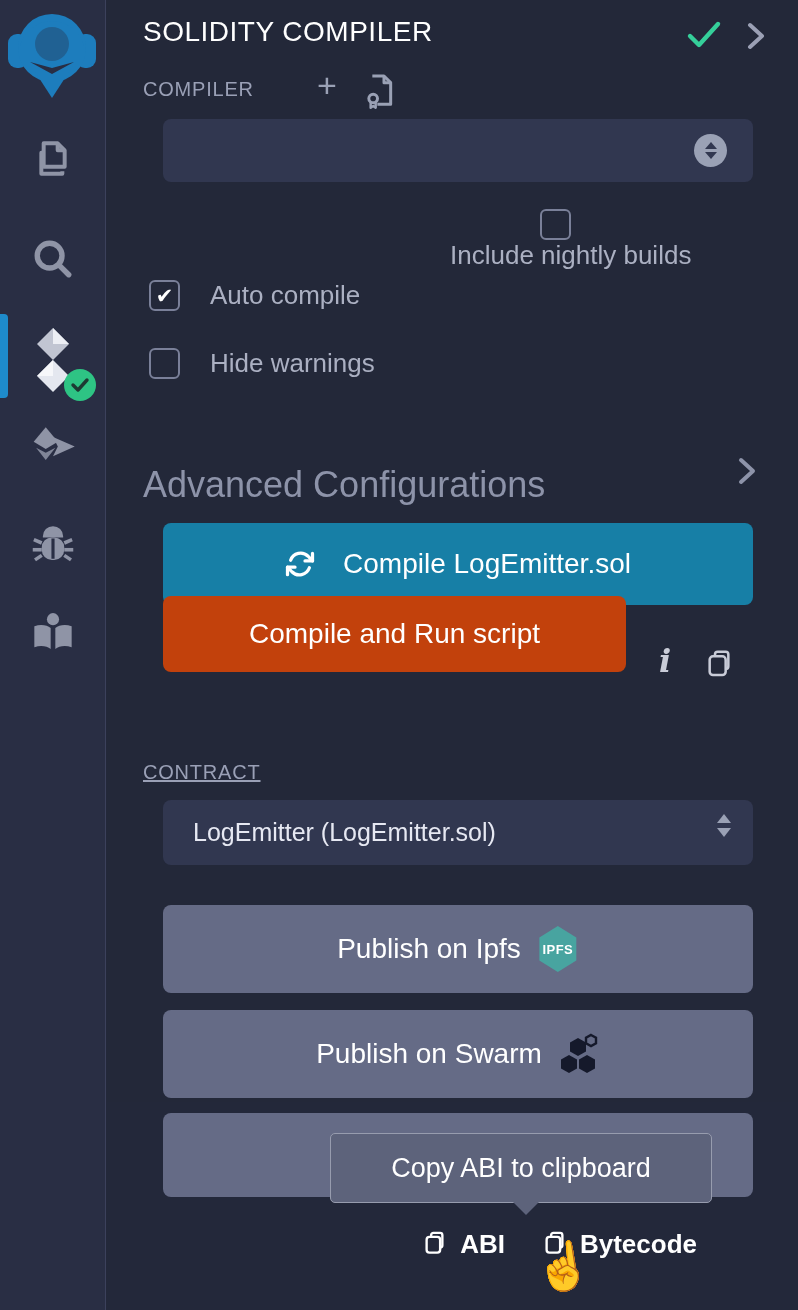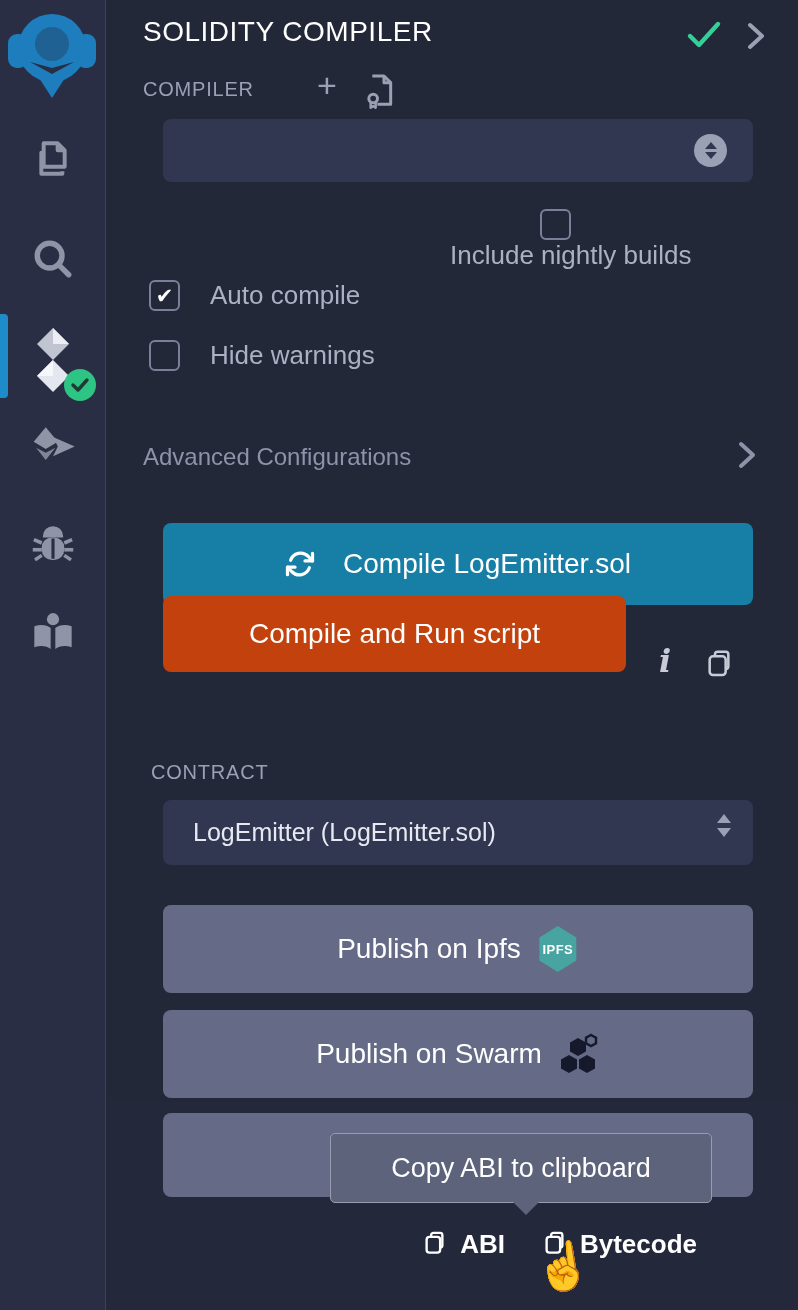--- a/index.html
+++ b/index.html
@@ -35,21 +35,21 @@
     position: absolute; left: 36px; top: 16px;
     font-size: 28px; font-weight: 500; color: #ffffff; letter-spacing: .5px;
   }
   .title-check { position: absolute; left: 578px; top: 19px; }
   .title-chevron { position: absolute; left: 636px; top: 20px; }
 
   .section-label {
     position: absolute; font-size: 20px; color: #9aa0b6; letter-spacing: .8px;
   }
   .compiler-label { left: 36px; top: 78px; }
-  .contract-label { left: 44px; top: 761px; }
+  .contract-label { left: 36px; top: 761px; text-decoration: underline; }
 
   .plus-icon {
     position: absolute; left: 210px; top: 68px; font-size: 34px; font-weight: 300;
     color: #9aa1b5; cursor: pointer; line-height: 1;
   }
   .doc-badge-icon { position: absolute; left: 252px; top: 70px; cursor: pointer; }
 
   .select-box {
     position: absolute; left: 56px; width: 590px; background: #313750;
     border-radius: 8px; cursor: pointer; display: flex; align-items: center;
@@ -76,27 +76,27 @@
   .check-row { position: absolute; display: flex; align-items: center; cursor: pointer; }
   .checkbox {
     width: 31px; height: 31px; border: 2px solid #7a8099; border-radius: 6px;
     background: transparent; flex: 0 0 auto;
     display: flex; align-items: center; justify-content: center;
   }
   .checkbox .tick { color: #ffffff; font-size: 21px; line-height: 1; }
   .check-label { margin-left: 30px; font-size: 26px; color: #abb0c2; white-space: nowrap; }
   .row-nightly { left: 313px; top: 209px; flex-direction: column; }
   .row-auto { left: 42px; top: 280px; }
-  .row-hide { left: 42px; top: 340px; }
+  .row-hide { left: 42px; top: 348px; }
 
   .advanced-row {
     position: absolute; left: 36px; top: 440px; width: 616px;
     display: flex; align-items: center; justify-content: space-between; cursor: pointer;
   }
-  .advanced-label { font-size: 24px; color: #8d93a9; }
+  .advanced-label { font-size: 36px; color: #8d93a9; margin-top: 24px; }
 
   .btn {
     position: absolute; left: 56px; width: 590px; border-radius: 8px; cursor: pointer;
     display: flex; align-items: center; justify-content: center;
     color: #ffffff; font-size: 28px;
   }
   .btn-compile { top: 523px; height: 82px; background: #177fa6; gap: 28px; }
   .btn-run { top: 596px; height: 76px; background: #c2410c; width: 463px; }
   .btn-ipfs { top: 905px; height: 88px; background: #656b86; gap: 16px; }
   .btn-swarm { top: 1010px; height: 88px; background: #656b86; gap: 14px; }

